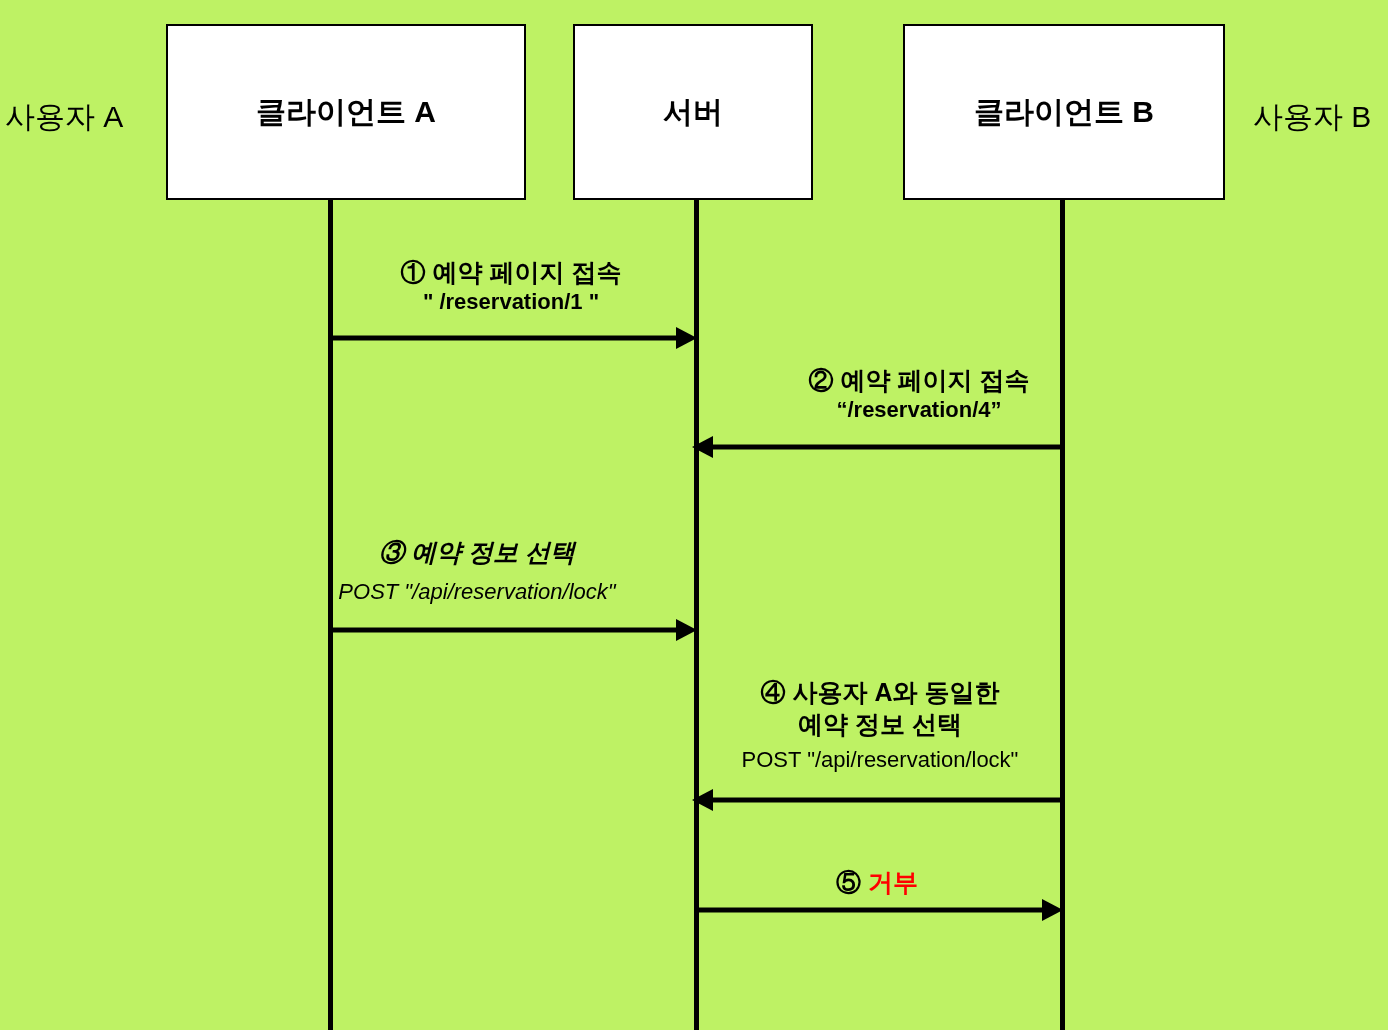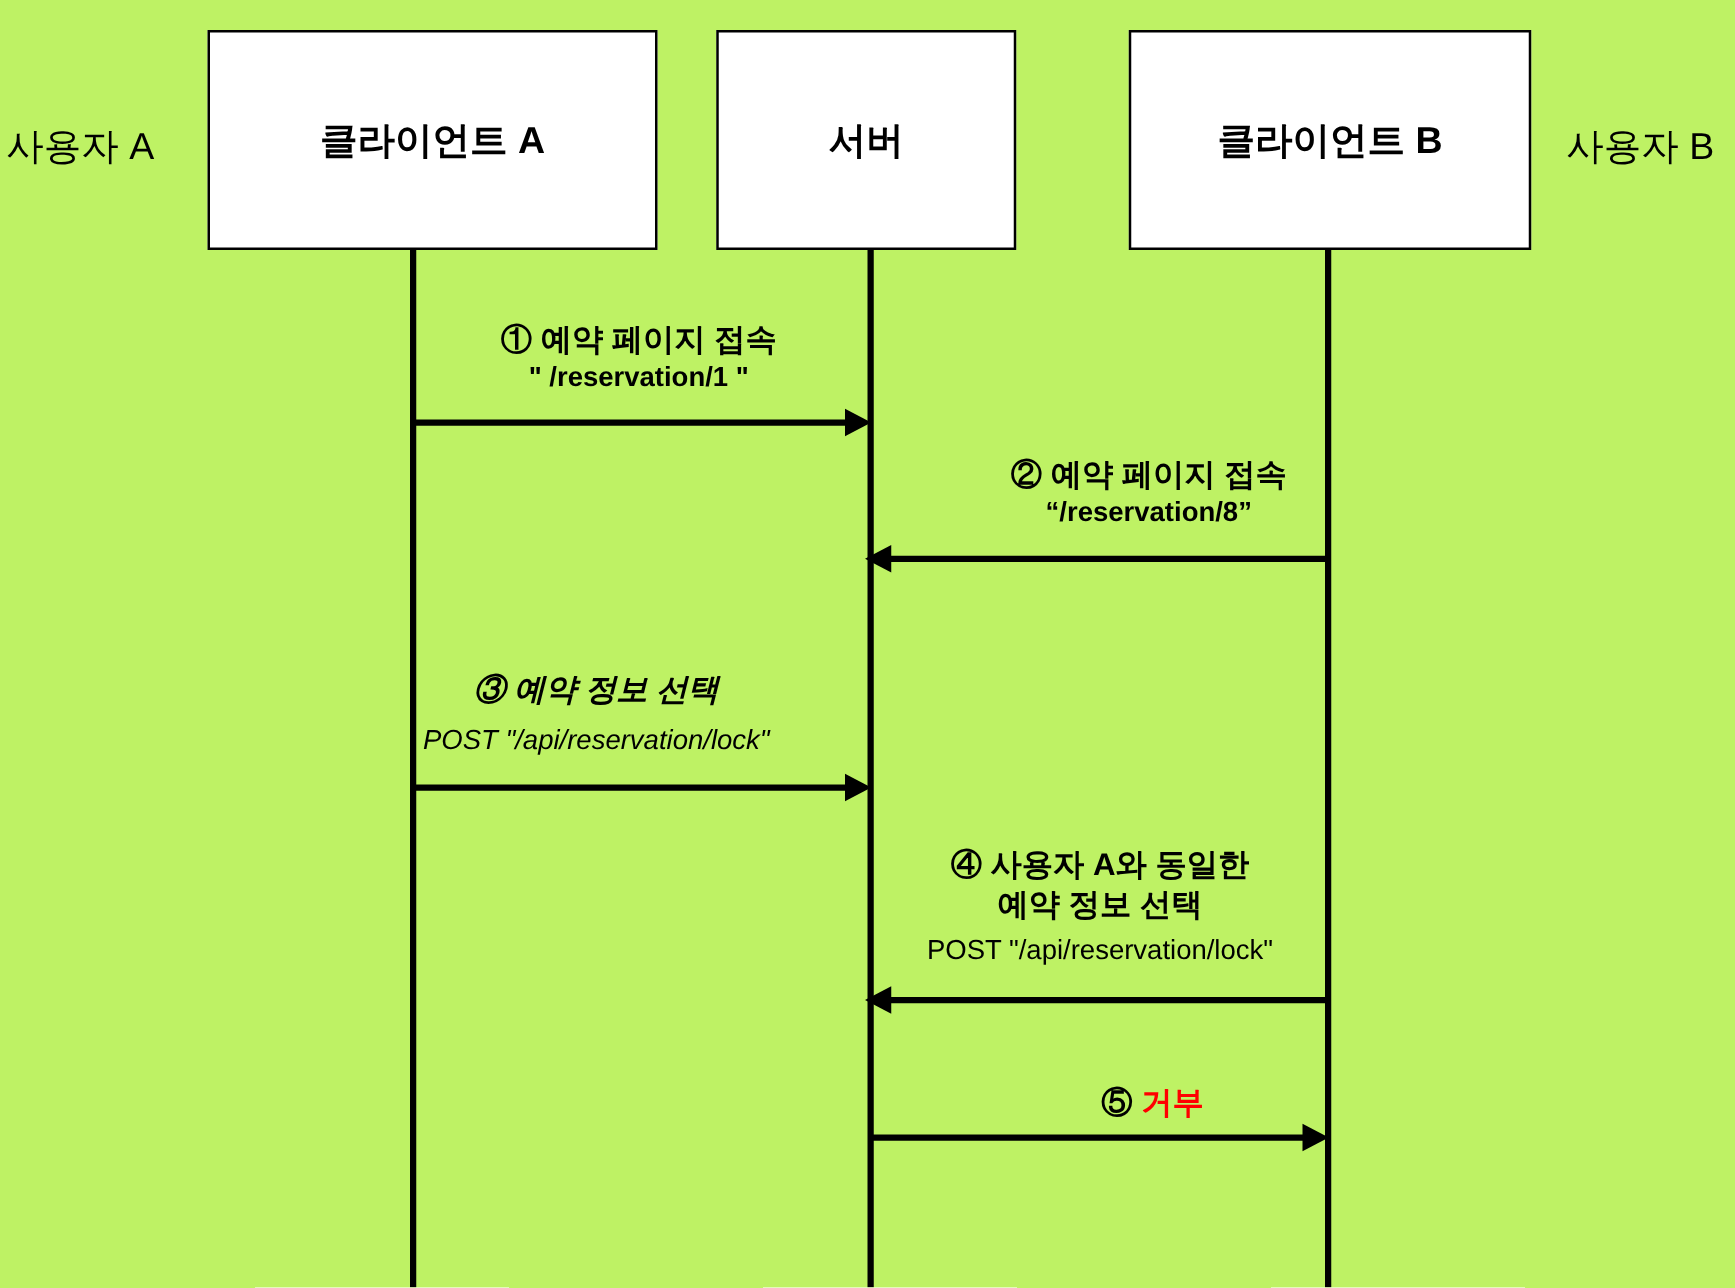--- a/index.html
+++ b/index.html
@@ -97,21 +97,21 @@
     <div class="msg-line1">① 예약 페이지 접속</div>
     <div class="msg-line2 bold">" /reservation/1 "</div>
   </div>
   <svg class="arrow-svg" style="left:0; top:0;" width="1388" height="1030">
     <line x1="330" y1="338" x2="686" y2="338" stroke="#000" stroke-width="5"></line>
     <polygon points="697,338 676,327 676,349" fill="#000"></polygon>
   </svg>
 
   <div class="msg-label" style="left:694px; top:364px; width:366px;margin-left:42px;">
     <div class="msg-line1">② 예약 페이지 접속</div>
-    <div class="msg-line2 bold">“/reservation/8”</div>
+    <div class="msg-line2 bold">“/reservation/4”</div>
   </div>
   <svg class="arrow-svg" style="left:0; top:0;" width="1388" height="1030">
     <line x1="703" y1="447" x2="1062" y2="447" stroke="#000" stroke-width="5"></line>
     <polygon points="692,447 713,436 713,458" fill="#000"></polygon>
   </svg>
 
   <div class="msg-label" style="left:328px; top:536px; width:298px;font-style:italic;">
     <div class="msg-line1">③ 예약 정보 선택</div>
     <div class="msg-line2" style="margin-top:10px;">POST "/api/reservation/lock"</div>
   </div>
@@ -123,21 +123,21 @@
   <div class="msg-label" style="left:694px; top:676px; width:372px;">
     <div class="msg-line1">④ 사용자 A와 동일한</div>
     <div class="msg-line1">예약 정보 선택</div>
     <div class="msg-line2" style="margin-top:6px;">POST "/api/reservation/lock"</div>
   </div>
   <svg class="arrow-svg" style="left:0; top:0;" width="1388" height="1030">
     <line x1="703" y1="800" x2="1062" y2="800" stroke="#000" stroke-width="5"></line>
     <polygon points="692,800 713,789 713,811" fill="#000"></polygon>
   </svg>
 
-  <div class="msg-label" style="left:694px; top:866px; width:366px;margin-left:45px;">
+  <div class="msg-label" style="left:694px; top:866px; width:366px;">
     <div class="msg-line1"><span>⑤ </span><span class="reject">거부</span></div>
   </div>
   <svg class="arrow-svg" style="left:0; top:0;" width="1388" height="1030">
     <line x1="696" y1="910" x2="1052" y2="910" stroke="#000" stroke-width="5"></line>
     <polygon points="1063,910 1042,899 1042,921" fill="#000"></polygon>
   </svg>
 
 </div>
 
 </body></html>

